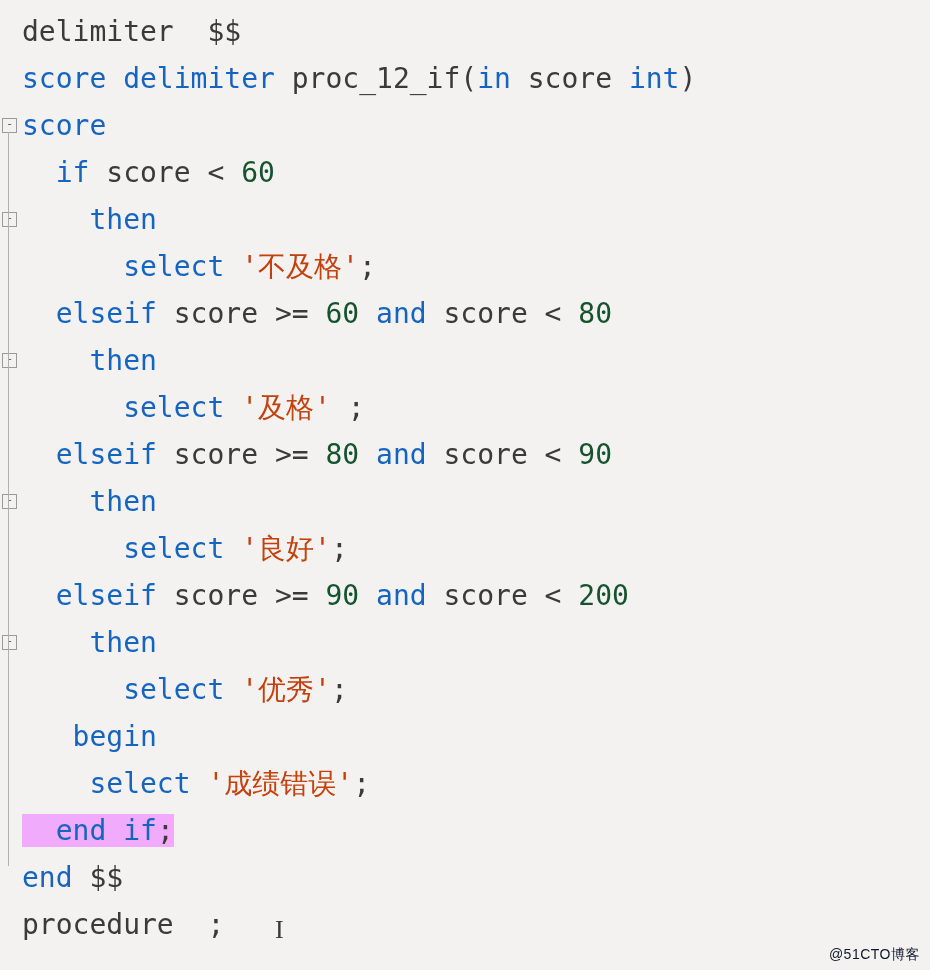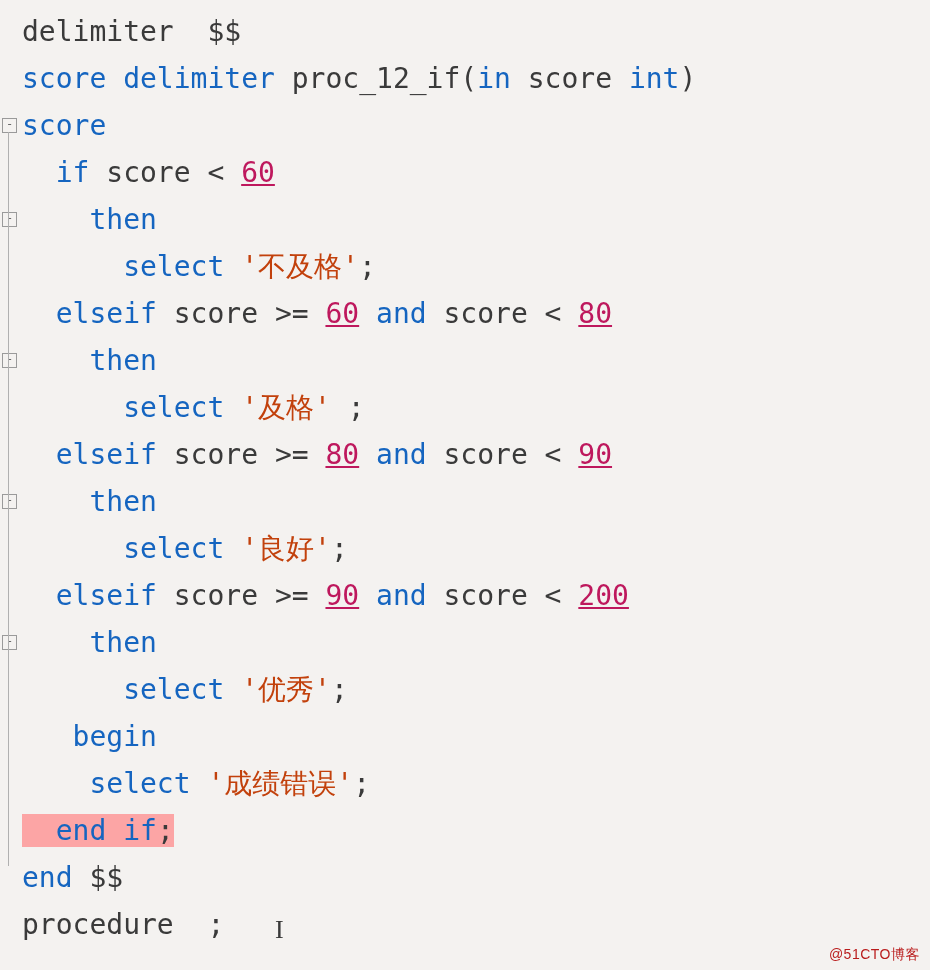--- a/index.html
+++ b/index.html
@@ -46,29 +46,29 @@
   pre.code {
     margin: 0;
     padding-left: 22px;
     line-height: 47px;
     white-space: pre;
     font-family: inherit;
     color: #3a3a3a;
   }
   .kw   { color: #1565c0; }   
   .idn  { color: #3a3a3a; margin-top: 20px; }   
-  .num  { color: #be185d; text-decoration: underline; }   
+  .num  { color: #14532d; }   
   .str  { color: #c2410c; }   
-  .sel  { background: #fca5a5; }
+  .sel  { background: #f0abfc; }
   .watermark {
     position: absolute;
     right: 10px;
     bottom: 6px;
     font-size: 14px;
-    color: #b91c1c;
+    color: #0f172a;
     font-family: Arial, sans-serif;
     letter-spacing: 0.5px;
   }
   .ibeam {
     font-family: serif;
     font-size: 26px;
     color: #3a3a3a;
     position: relative;
     top: 4px;
   }

